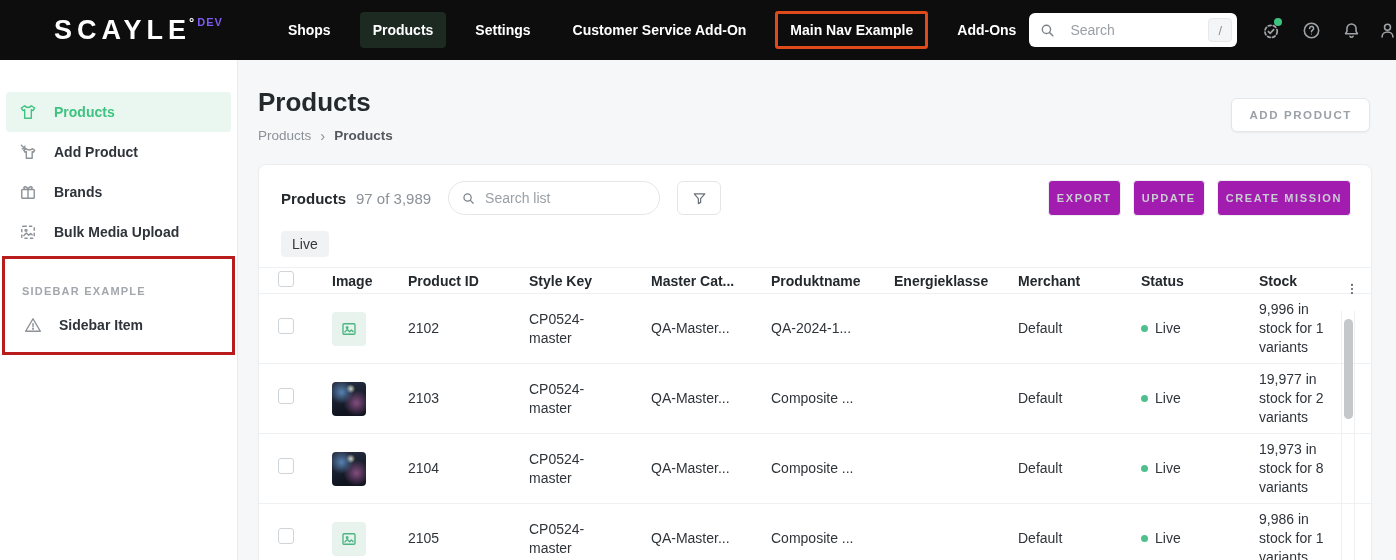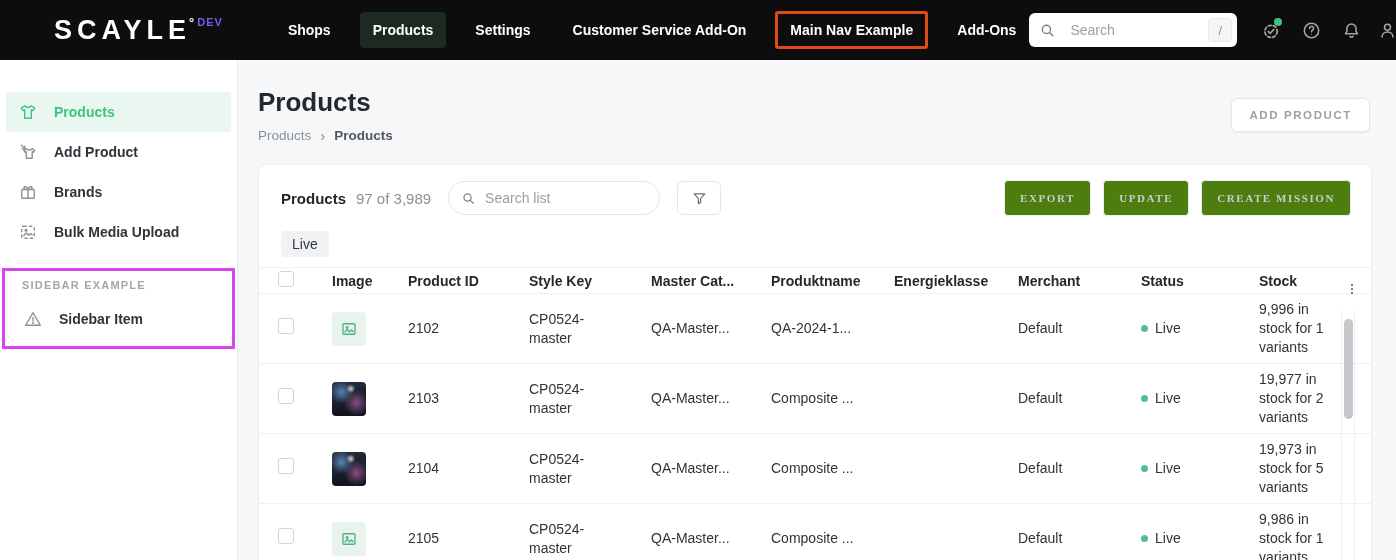--- a/index.html
+++ b/index.html
@@ -27,21 +27,21 @@
   .account-btn { display:flex; align-items:center; color:#a0a4a8; cursor:pointer; padding:0 0 0 6px; }
 
   
   .sidebar { position:absolute; top:60px; left:0; bottom:0; width:238px; background:#fff; border-right:1px solid #e9ebee; padding-top:32px; }
   .side-item { height:40px; margin:0 6px; border-radius:4px; display:flex; align-items:center; padding-left:11px; cursor:pointer; }
   .side-item .s-icon { width:22px; height:22px; color:#8d9297; display:flex; align-items:center; justify-content:center; }
   .side-item .s-label { margin-left:15px; font-size:14px; font-weight:700; color:#2f343a; }
   .side-item.active { background:#e9f7f0; }
   .side-item.active .s-icon { color:#3fc380; }
   .side-item.active .s-label { color:#3fc380; }
-  .side-section { border:3px solid #d946ef; margin:16px 2px 0; padding:2px 0 7px; }
+  .side-section { border:3px solid #b91c1c; margin:4px 2px 0; padding:20px 0 7px; }
   .side-section-header { font-size:11px; font-weight:700; letter-spacing:1.2px; color:#a2a7ad; padding:6px 0 8px 17px; }
 
   
   .main { position:absolute; top:60px; left:238px; right:0; bottom:0; padding:0 24px 0 20px; overflow:hidden; }
   .page-title { padding-top:27px; font-size:26px; font-weight:800; color:#24292d; }
   .breadcrumb { margin-top:9px; font-size:13.5px; display:flex; align-items:center; gap:9px; }
   .crumb { color:#8b9198; cursor:pointer; }
   .crumb-sep { color:#8b9198; font-size:15px; }
   .crumb.current { color:#53585e; font-weight:700; }
   .add-product-btn { position:absolute; top:38px; right:26px; background:#fff; border:1px solid #e4e7ea; border-radius:6px; padding:10px 17px; font-size:11.5px; font-weight:800; letter-spacing:1.6px; color:#9aa1a9; box-shadow:0 1px 2px rgba(0,0,0,.05); cursor:pointer; font-family:inherit; }
@@ -50,21 +50,21 @@
   .card { position:relative; margin-top:20px; background:#fff; border:1px solid #eceef0; border-radius:8px; height:500px; box-shadow:0 1px 2px rgba(0,0,0,.04); overflow:hidden; }
   .card-toolbar { display:flex; align-items:center; padding:15px 20px 13px 22px; }
   .panel-title { font-size:15px; font-weight:800; color:#24292d; }
   .panel-count { font-size:15px; color:#8b9198; margin-left:10px; }
   .list-search { margin-left:17px; width:212px; height:34px; border:1px solid #e3e6e9; border-radius:17px; display:flex; align-items:center; padding:0 12px; }
   .list-search svg { color:#7d838a; flex:none; }
   .list-search input { border:none; outline:none; flex:1; min-width:0; font-size:14px; margin-left:9px; color:#33383e; font-family:inherit; }
   .list-search input::placeholder { color:#9aa0a6; }
   .filter-btn { margin-left:17px; width:44px; height:34px; border:1px solid #e3e6e9; border-radius:6px; background:#fff; display:flex; align-items:center; justify-content:center; color:#6b7178; cursor:pointer; }
   .toolbar-spacer { flex:1; }
-  .ghost-btn { background:#4d7c0f; border:1px solid #eceef0; border-radius:4px; padding:11px 15px; font-size:11px; font-weight:800; letter-spacing:1.6px; color:#c9cdd2; margin-left:12px; cursor:pointer; font-family:Liberation Serif, serif; white-space:nowrap; }
+  .ghost-btn { background:#a21caf; border:1px solid #eceef0; border-radius:4px; padding:11px 8px; font-size:11px; font-weight:800; letter-spacing:1.6px; color:#c9cdd2; margin-left:12px; cursor:pointer; font-family:Liberation Sans, sans-serif; white-space:nowrap; }
   .tab-row { padding:2px 0 10px 22px; }
   .tab-chip { display:inline-block; background:#f1f2f3; border-radius:4px; padding:5px 11px; font-size:14px; color:#33383e; cursor:pointer; }
 
   
   .table { position:relative; }
   .grid-row { display:grid; grid-template-columns:51px 79px 121px 122px 120px 123px 124px 123px 118px 82px; padding-left:19px; align-items:center; }
   .thead { height:27px; border-top:1px solid #eef0f2; border-bottom:1px solid #eef0f2; }
   .th { font-size:14px; font-weight:700; color:#24292d; padding-right:10px; white-space:nowrap; overflow:hidden; }
   .trow { height:70px; border-bottom:1px solid #eef0f2; }
   .cell { font-size:14px; color:#2f343a; padding-right:14px; line-height:1.35; }
@@ -300,21 +300,21 @@
         <div class="cell">2104</div>
         <div class="cell" style="padding-right:46px;word-break:break-word">CP0524-master</div>
         <div class="cell">QA-Master...</div>
         <div class="cell">Composite ...</div>
         <div class="cell"></div>
         <div class="cell">Default</div>
         <div class="cell status-cell">
             <span class="status-dot"></span>
             <span>Live</span>
           </div>
-        <div class="cell">19,973 in stock for 5 variants</div>
+        <div class="cell">19,973 in stock for 8 variants</div>
       </div>
 
       <div class="grid-row trow">
         <div class="cell"><span class="checkbox"></span></div>
         <div class="cell" style="padding-left:3px">
             <span class="thumb thumb-placeholder">
               <svg width="18" height="18" viewBox="0 0 24 24" fill="none" stroke="currentColor" stroke-width="1.8" stroke-linejoin="round">
                 <rect x="4" y="5" width="16" height="14" rx="1.5"></rect>
                 <circle cx="9.5" cy="10" r="1.1"></circle>
                 <path d="M6 16.5 l3.8-3.8 3 3 2.4-2.4 2.8 2.8"></path>

